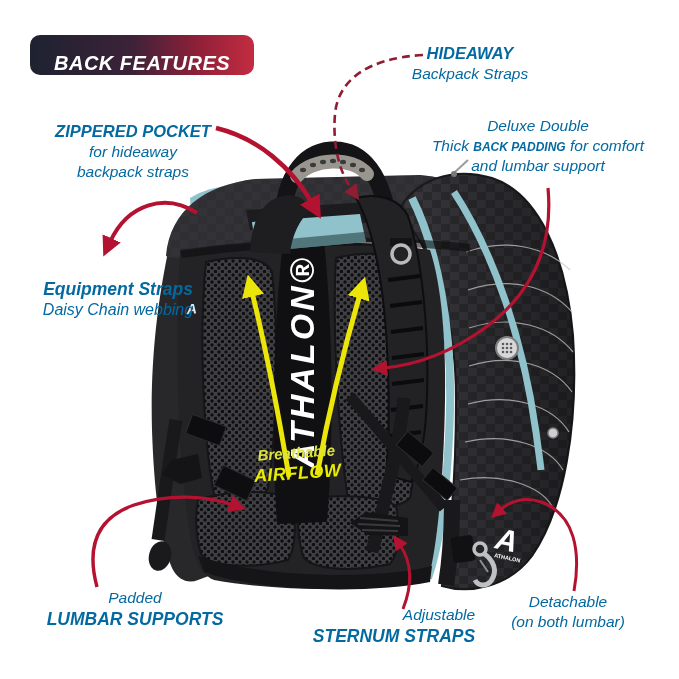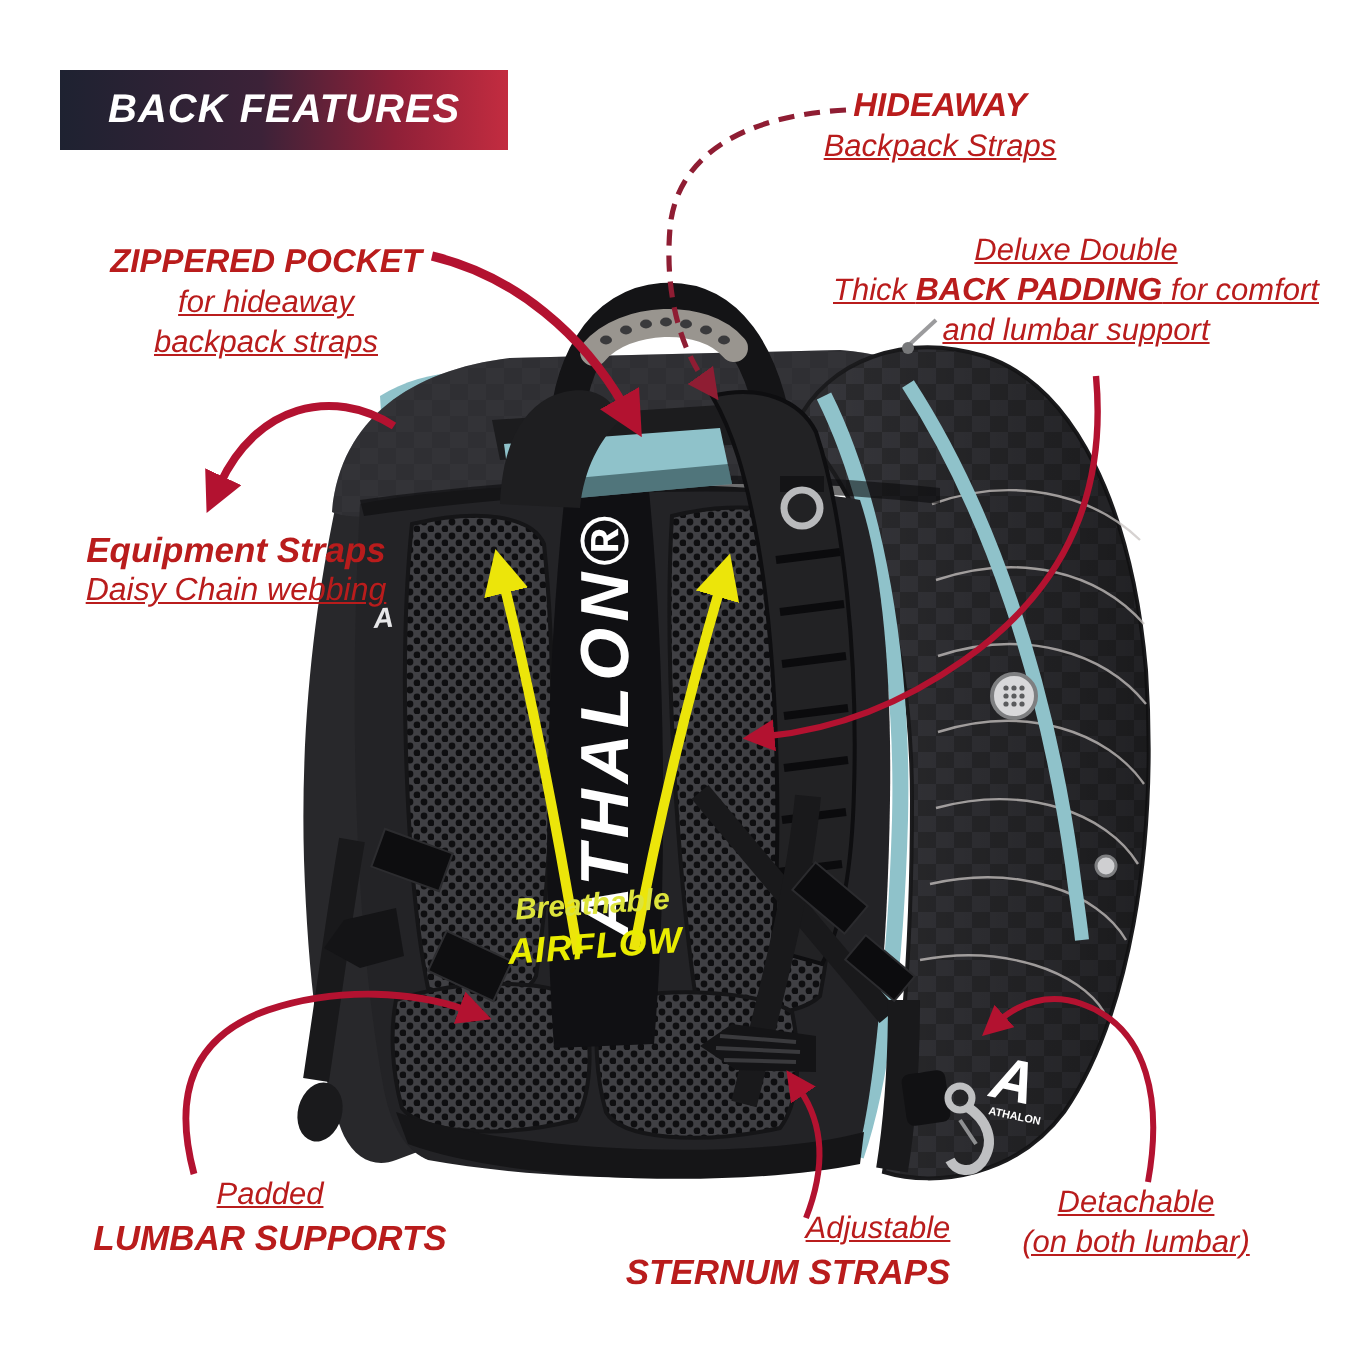--- a/index.html
+++ b/index.html
@@ -3,33 +3,33 @@
 <meta charset="utf-8">
 <style>
   html,body{margin:0;padding:0;background:#fff;}
   #stage{position:relative;width:679px;height:679px;background:#ffffff;overflow:hidden;
          font-family:"Liberation Sans", sans-serif;}
   #bag-svg{position:absolute;left:0;top:0;}
 
   
   .banner{position:absolute;left:30px;top:35px;width:224px;height:40px;
           background:linear-gradient(90deg,#1e2231 0%,#3c2238 45%,#8f2038 75%,#c32c40 100%);
-          display:flex;align-items:center;padding-left:24px;box-sizing:border-box;}
+          display:flex;align-items:flex-end;padding-left:24px;box-sizing:border-box;border-radius:10px;}
   .banner span{color:#ffffff;font-size:20px;font-weight:bold;font-style:italic;letter-spacing:.5px;}
 
   
-  .label{position:absolute;transform:translateX(-50%);text-align:center;color:#b91c1c;
+  .label{position:absolute;transform:translateX(-50%);text-align:center;color:#0369a1;
          font-style:italic;line-height:1.28;white-space:nowrap;}
   .t-b{font-weight:bold;font-size:16.5px;}
-  .t-r{font-weight:normal;font-size:15.5px;text-decoration:underline;}
+  .t-r{font-weight:normal;font-size:15.5px;}
   .t-big{font-weight:bold;font-size:17.5px;}
   .lbl-hideaway{left:470px;top:43px;text-align:center;}
   .lbl-zippered{left:133px;top:121px;}
   .lbl-padding{left:538px;top:116px;}
-  .lbl-equipment{left:118px;top:264px;text-align:center;}
+  .lbl-equipment{left:118px;top:278px;text-align:center;}
   .lbl-lumbar{left:107px;top:588px;margin-left:28px;}
   .lbl-sternum{left:394px;top:605px;text-align:right;}
   .lbl-clips{left:568px;top:592px;}
 
   .lbl-airflow{left:297px;top:443px;transform:translateX(-50%) rotate(-4deg);color:#dfe30e;}
   .lbl-airflow .a1{font-size:15px;font-weight:600;font-style:italic;color:#dde43c;}
   .lbl-airflow .a2{font-size:18px;font-weight:bold;font-style:italic;color:#e9ec00;letter-spacing:.5px;}
 </style>
 </head>
 <body>
@@ -227,21 +227,21 @@
   </div>
 
   <div class="label lbl-zippered">
     <div class="t-b">ZIPPERED POCKET</div>
     <div class="t-r">for hideaway</div>
     <div class="t-r">backpack straps</div>
   </div>
 
   <div class="label lbl-padding">
     <div class="t-r">Deluxe Double</div>
-    <div class="t-r"><span>Thick </span><span class="t-b" style="font-size:16px">BACK PADDING</span><span> for comfort</span></div>
+    <div class="t-r"><span>Thick </span><span class="t-b" style="font-size:12px">BACK PADDING</span><span> for comfort</span></div>
     <div class="t-r">and lumbar support</div>
   </div>
 
   <div class="label lbl-equipment">
     <div class="t-big">Equipment Straps</div>
     <div class="t-r" style="font-size:16px">Daisy Chain webbing</div>
   </div>
 
   <div class="label lbl-lumbar">
     <div class="t-r">Padded</div>

